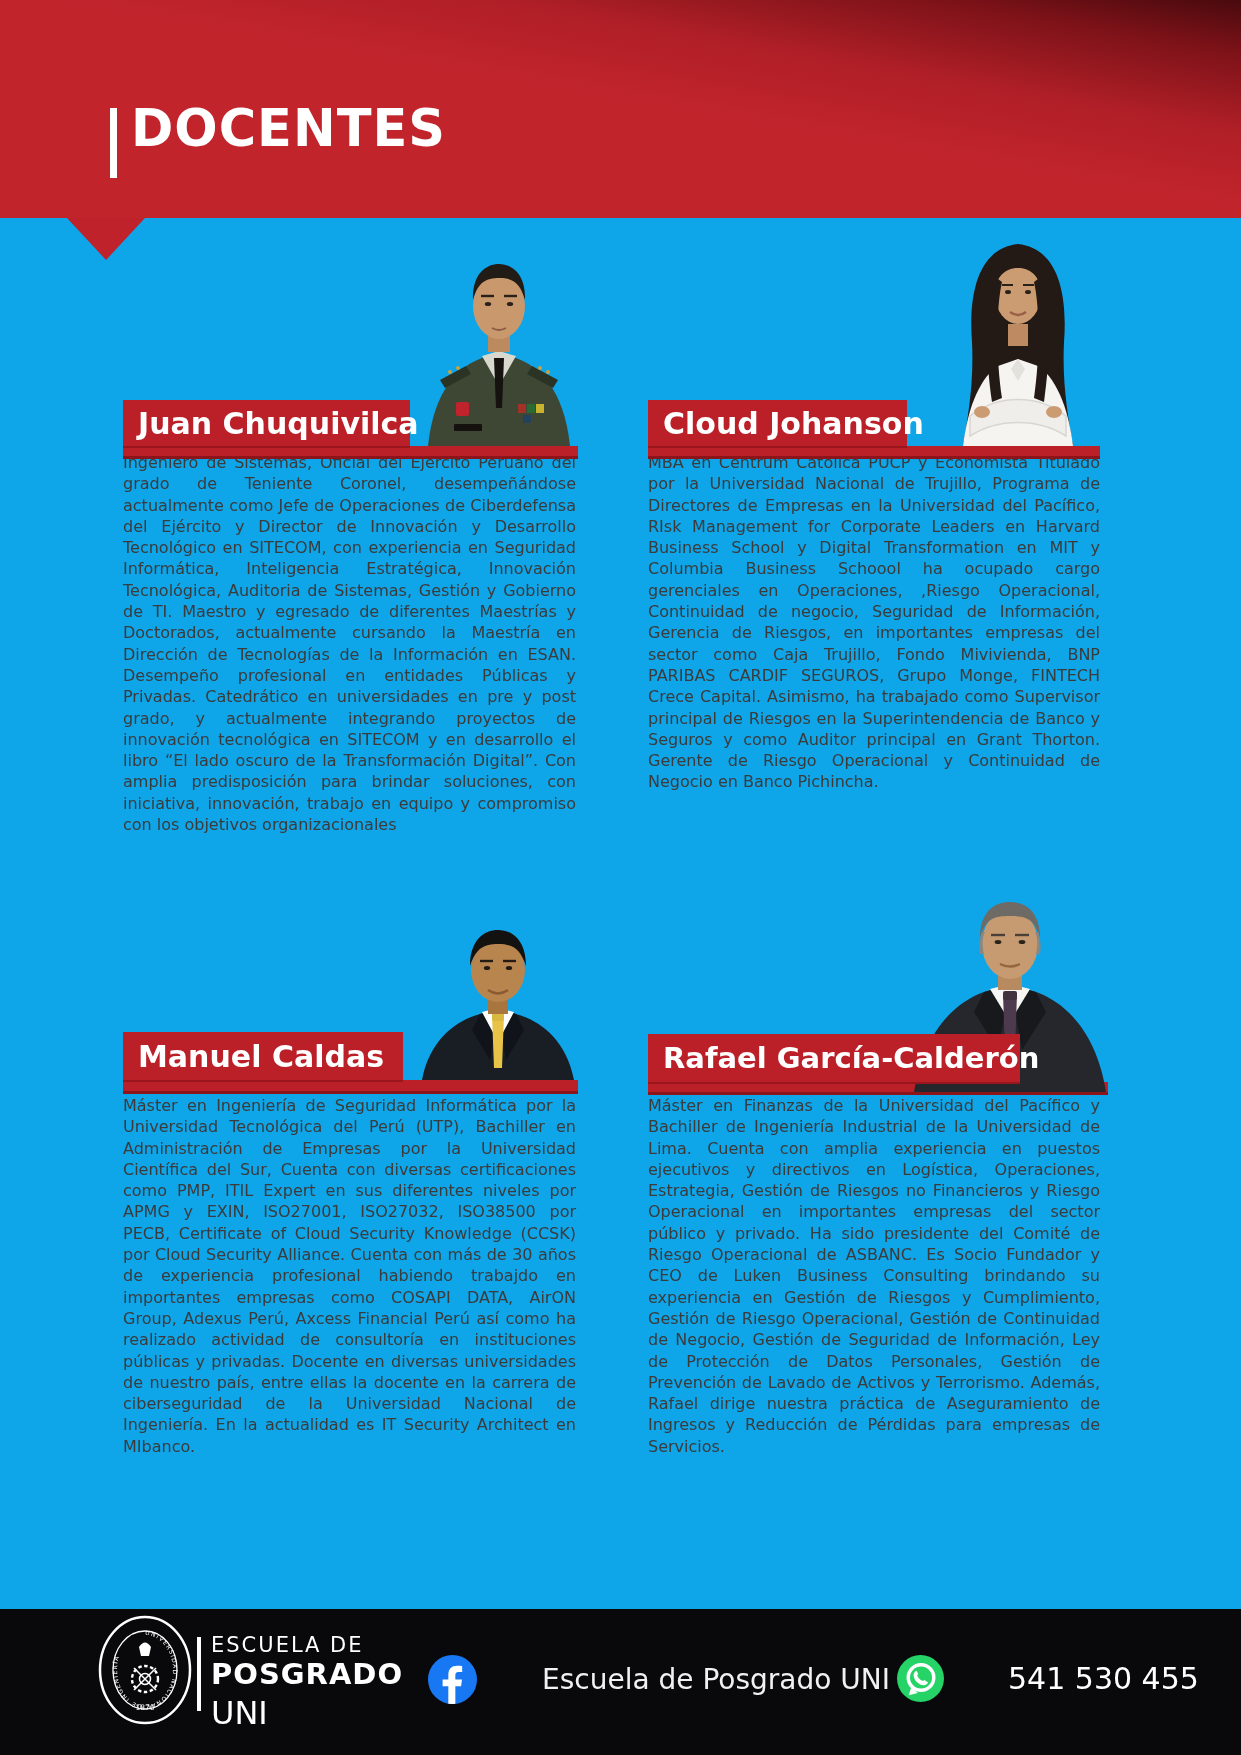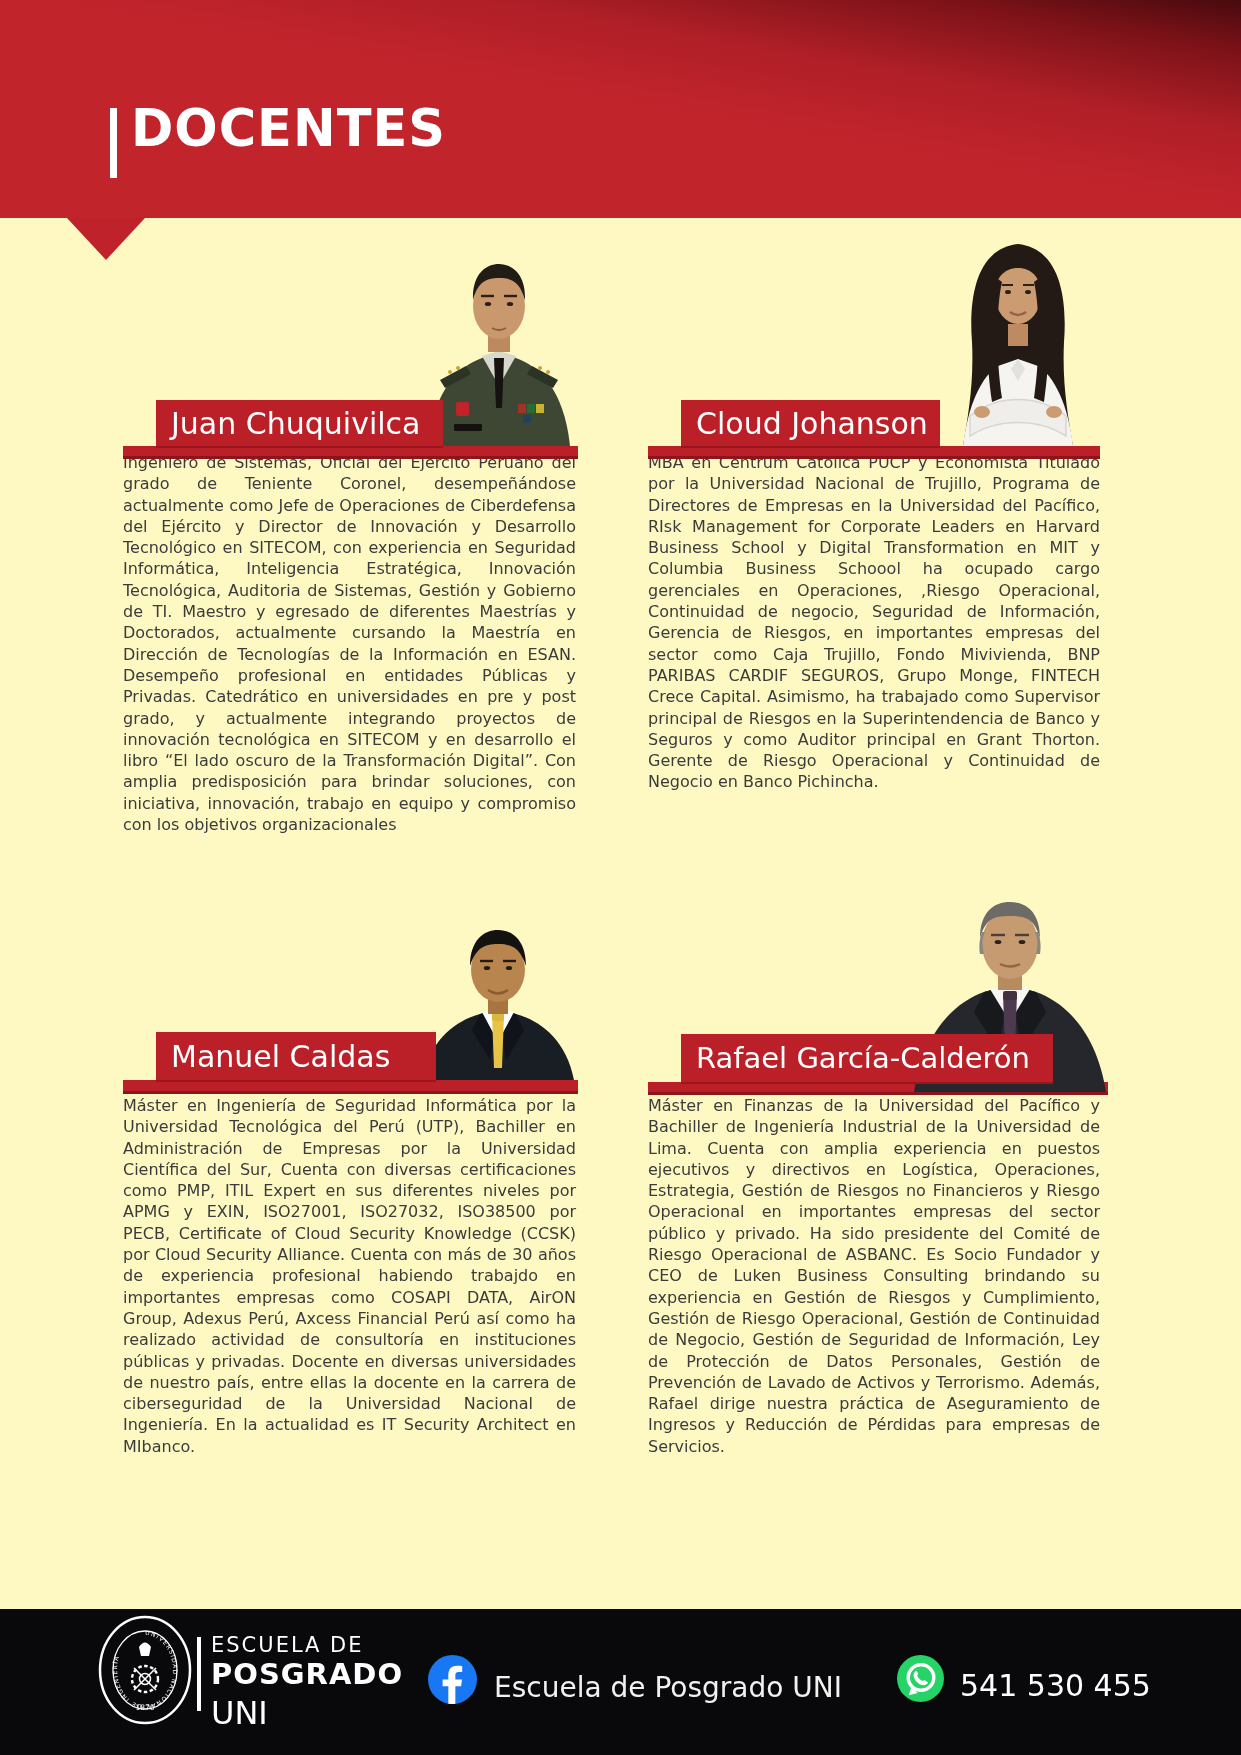--- a/index.html
+++ b/index.html
@@ -1,46 +1,46 @@
 <!DOCTYPE html>
 <html><head>
 <meta charset="utf-8">
 <style>
   html,body{margin:0;padding:0;background:#ffffff;}
-  #page{position:relative;width:1241px;height:1755px;background:#fef9c3;overflow:hidden;
+  #page{position:relative;width:1241px;height:1755px;background:#0ea5e9;overflow:hidden;
         font-family:"DejaVu Sans","Liberation Sans",sans-serif;}
 
   
   .header{position:absolute;left:0;top:0;width:1241px;height:218px;
     background:linear-gradient(to top right,#c2242c 0%,#c2242c 52%,#b01f27 70%,#7c1218 88%,#480a0e 100%);}
   .header-accent{position:absolute;left:110px;top:108px;width:7px;height:70px;background:#ffffff;}
   .header-title{position:absolute;left:131px;top:99px;color:#ffffff;font-weight:bold;
     font-size:51px;letter-spacing:1px;white-space:nowrap;}
   .header-triangle{position:absolute;left:67px;top:218px;width:78px;height:42px;background:#bf222a;
     clip-path:polygon(0 0,100% 0,50% 100%);}
 
   
   .name-banner{position:absolute;height:48px;background:#bb2028;color:#ffffff;z-index:3;
     display:flex;align-items:center;padding-left:15px;box-sizing:border-box;
-    font-weight:normal;font-size:30px;white-space:nowrap;border-bottom:2px solid #9a161d;margin-left:33px;}
+    font-weight:bold;font-size:30px;white-space:nowrap;border-bottom:2px solid #9a161d;}
   .under-strip{position:absolute;background:#bb2028;border-bottom:3px solid #8c141b;
     box-sizing:border-box;z-index:1;}
   .photo{position:absolute;z-index:2;}
   .photo svg{display:block;width:100%;height:100%;}
   .bio{position:absolute;text-align:justify;font-size:16px;line-height:21.3px;color:#3b3b3b;}
 
   
   .footer{position:absolute;left:0;top:1609px;width:1241px;height:146px;background:#09090b;}
   .footer-seal{position:absolute;left:98px;top:6px;width:94px;height:110px;}
   .footer-divider{position:absolute;left:197px;top:28px;width:4px;height:74px;background:#ffffff;}
   .footer-org{position:absolute;left:211px;top:26px;color:#ffffff;line-height:1;}
   .footer-org-1{font-size:21px;letter-spacing:2px;margin-bottom:4px;}
   .footer-org-2{font-size:29px;font-weight:bold;letter-spacing:1px;margin-bottom:8px;}
   .footer-org-3{font-size:32px;font-weight:normal;}
-  .contact-row{position:absolute;display:flex;align-items:flex-end;}
+  .contact-row{position:absolute;display:flex;align-items:center;gap:48px;}
   .fb-row{left:428px;top:46px;}
   .wa-row{left:896px;top:45px;}
   .contact-icon{width:49px;height:49px;}
   .fb-label{margin-left:17px;color:#f1f1f1;font-size:28px;white-space:nowrap;}
   .wa-label{margin-left:15px;color:#ffffff;font-size:30px;white-space:nowrap;}
 </style>
 </head>
 <body>
 
 <div id="page">

